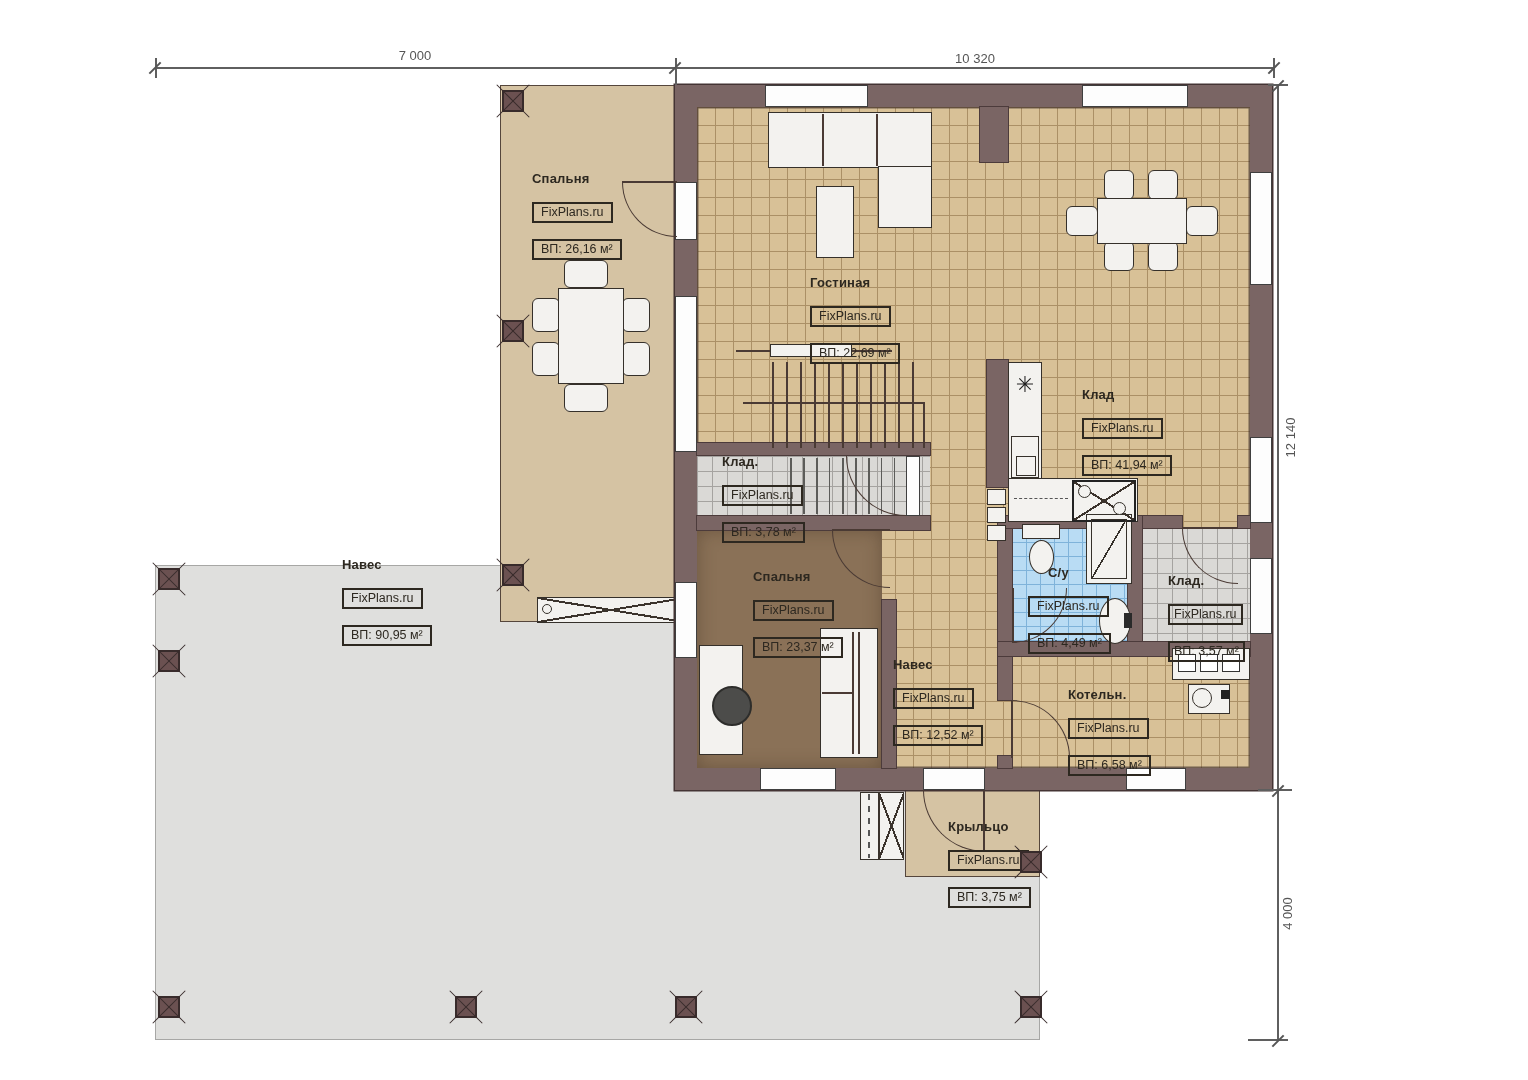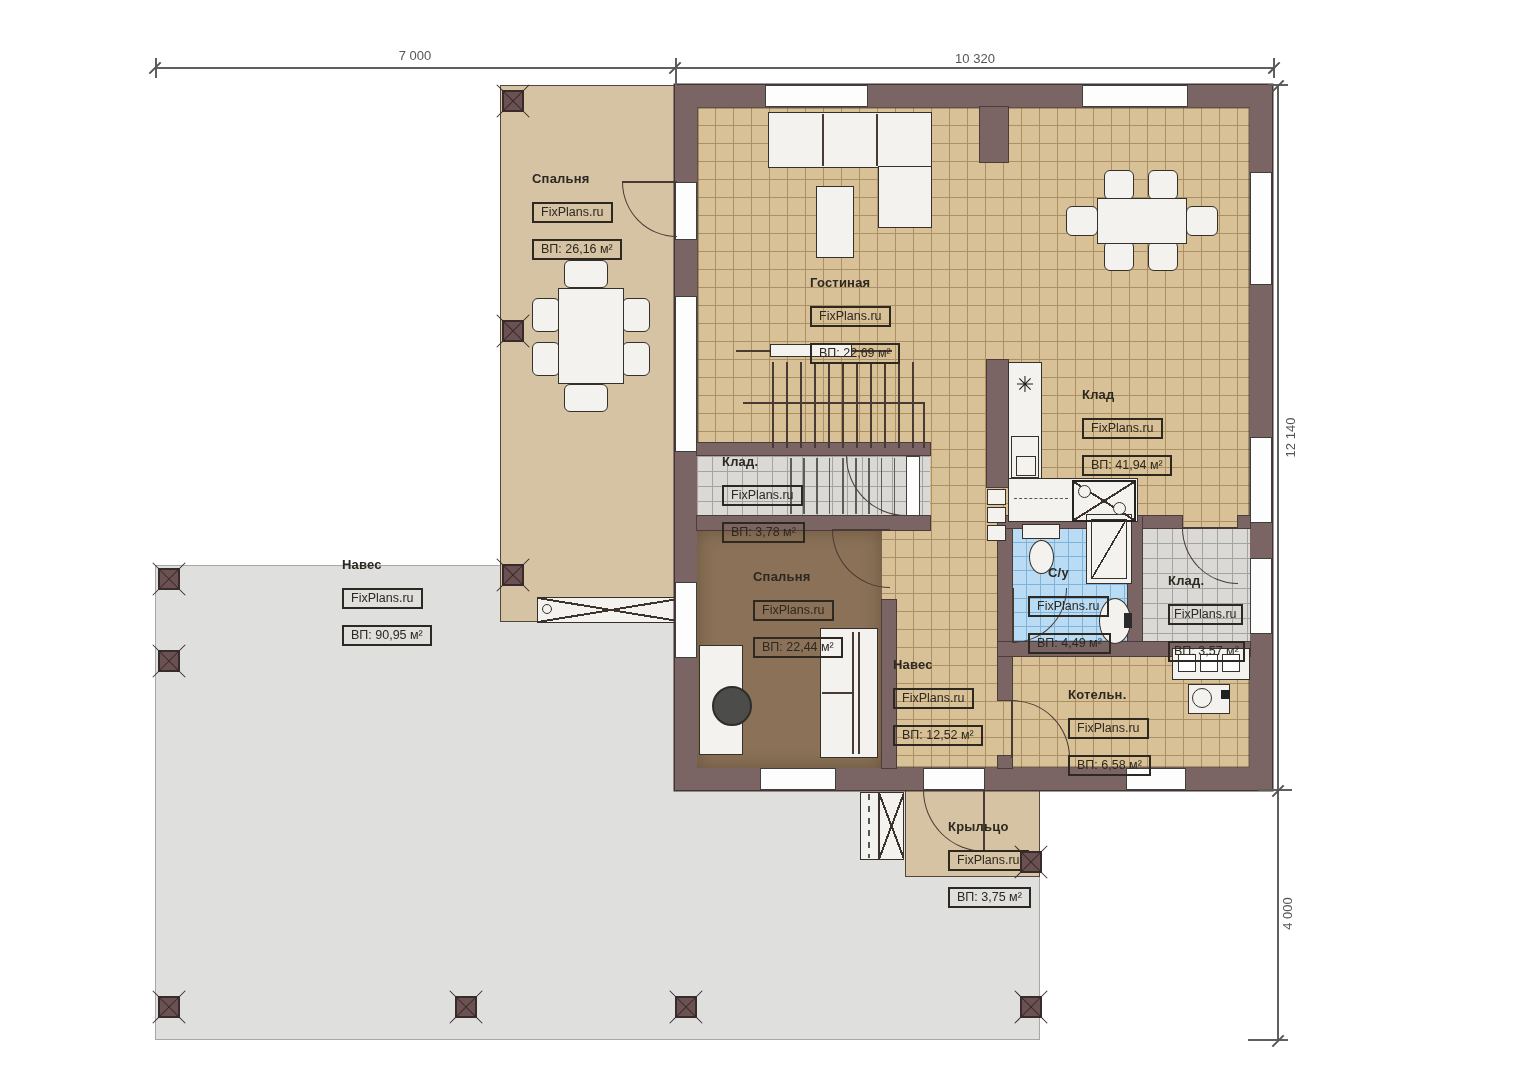--- a/index.html
+++ b/index.html
@@ -248,21 +248,21 @@
     <div class="rbox">ВП: 41,94 м²</div>
   </div>
   <div class="rlabel" style="left:722px;top:455px">
     <div class="rname">Клад.</div>
     <div class="rbox">FixPlans.ru</div>
     <div class="rbox">ВП: 3,78 м²</div>
   </div>
   <div class="rlabel" style="left:753px;top:570px">
     <div class="rname">Спальня</div>
     <div class="rbox">FixPlans.ru</div>
-    <div class="rbox">ВП: 22,44 м²</div>
+    <div class="rbox">ВП: 23,37 м²</div>
   </div>
   <div class="rlabel" style="left:893px;top:658px">
     <div class="rname">Навес</div>
     <div class="rbox">FixPlans.ru</div>
     <div class="rbox">ВП: 12,52 м²</div>
   </div>
   <div class="rlabel" style="left:1028px;top:566px">
     <div class="rname" style="margin-left:20px">С/у</div>
     <div class="rbox">FixPlans.ru</div>
     <div class="rbox">ВП: 4,49 м²</div>

